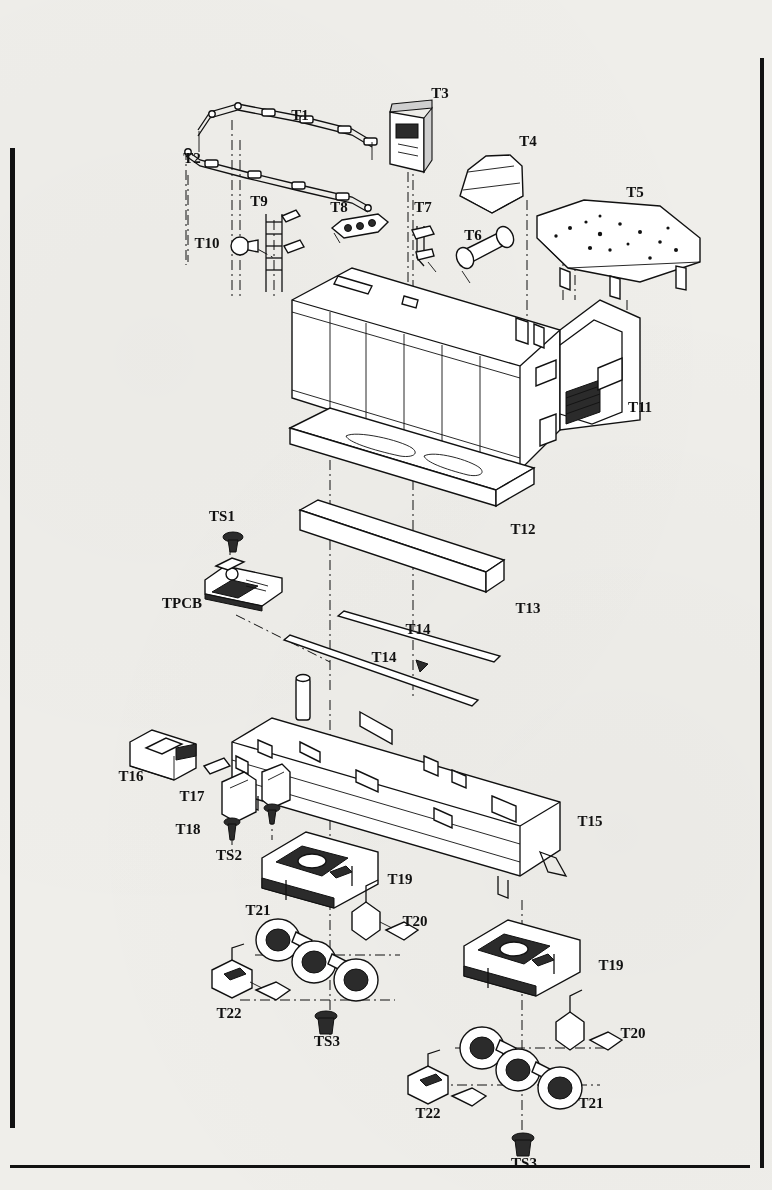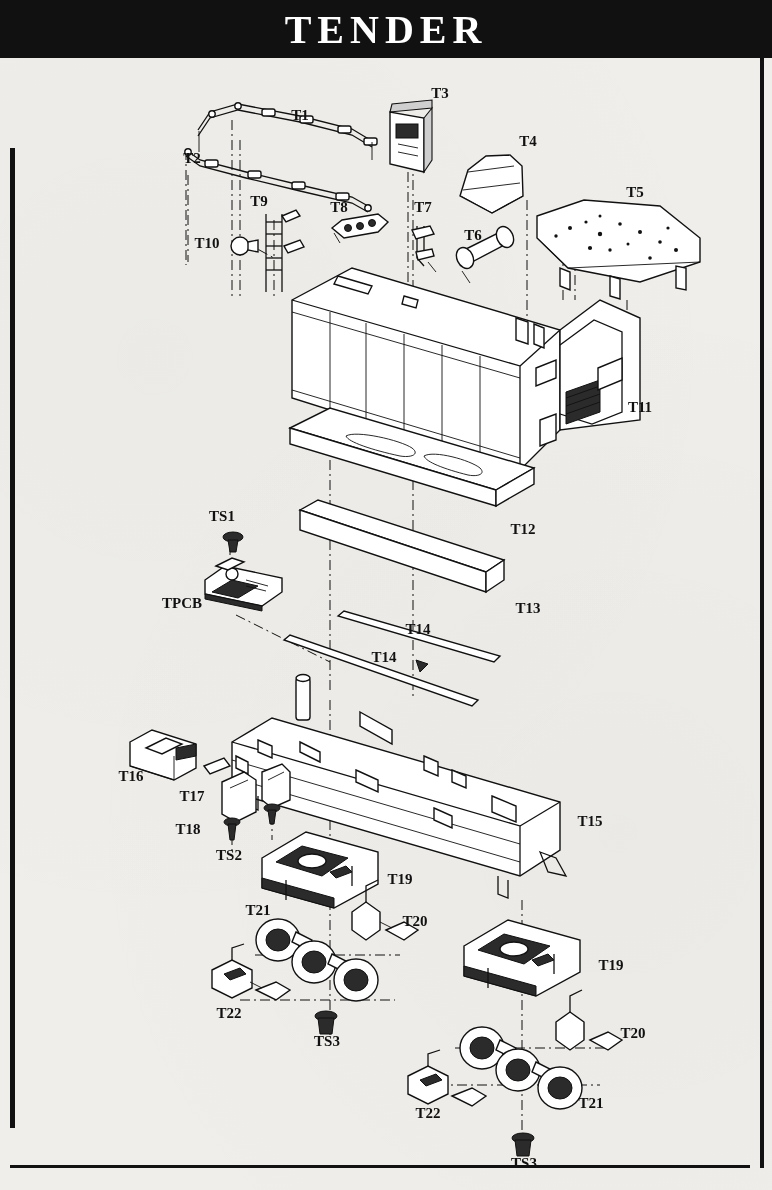--- a/index.html
+++ b/index.html
@@ -95,21 +95,20 @@
     stroke: #111111;
     stroke-width: 1;
     stroke-dasharray: 10 4 2 4;
   }
 </style>
 </head>
 <body>
 
 <div id="page">
 
-  <div class="title-bar">TENDER</div>
   <div class="left-rule"></div>
   <div class="right-rule"></div>
   <div class="bottom-rule"></div>
 
   <svg id="diagram" viewBox="0 0 772 1190">
 
     <g>
       <path class="dashdot" d="M232 120 L232 300"></path>
       <path class="dashdot" d="M186 150 L186 265"></path>
       <path class="dashdot" d="M413 120 L413 700"></path>

